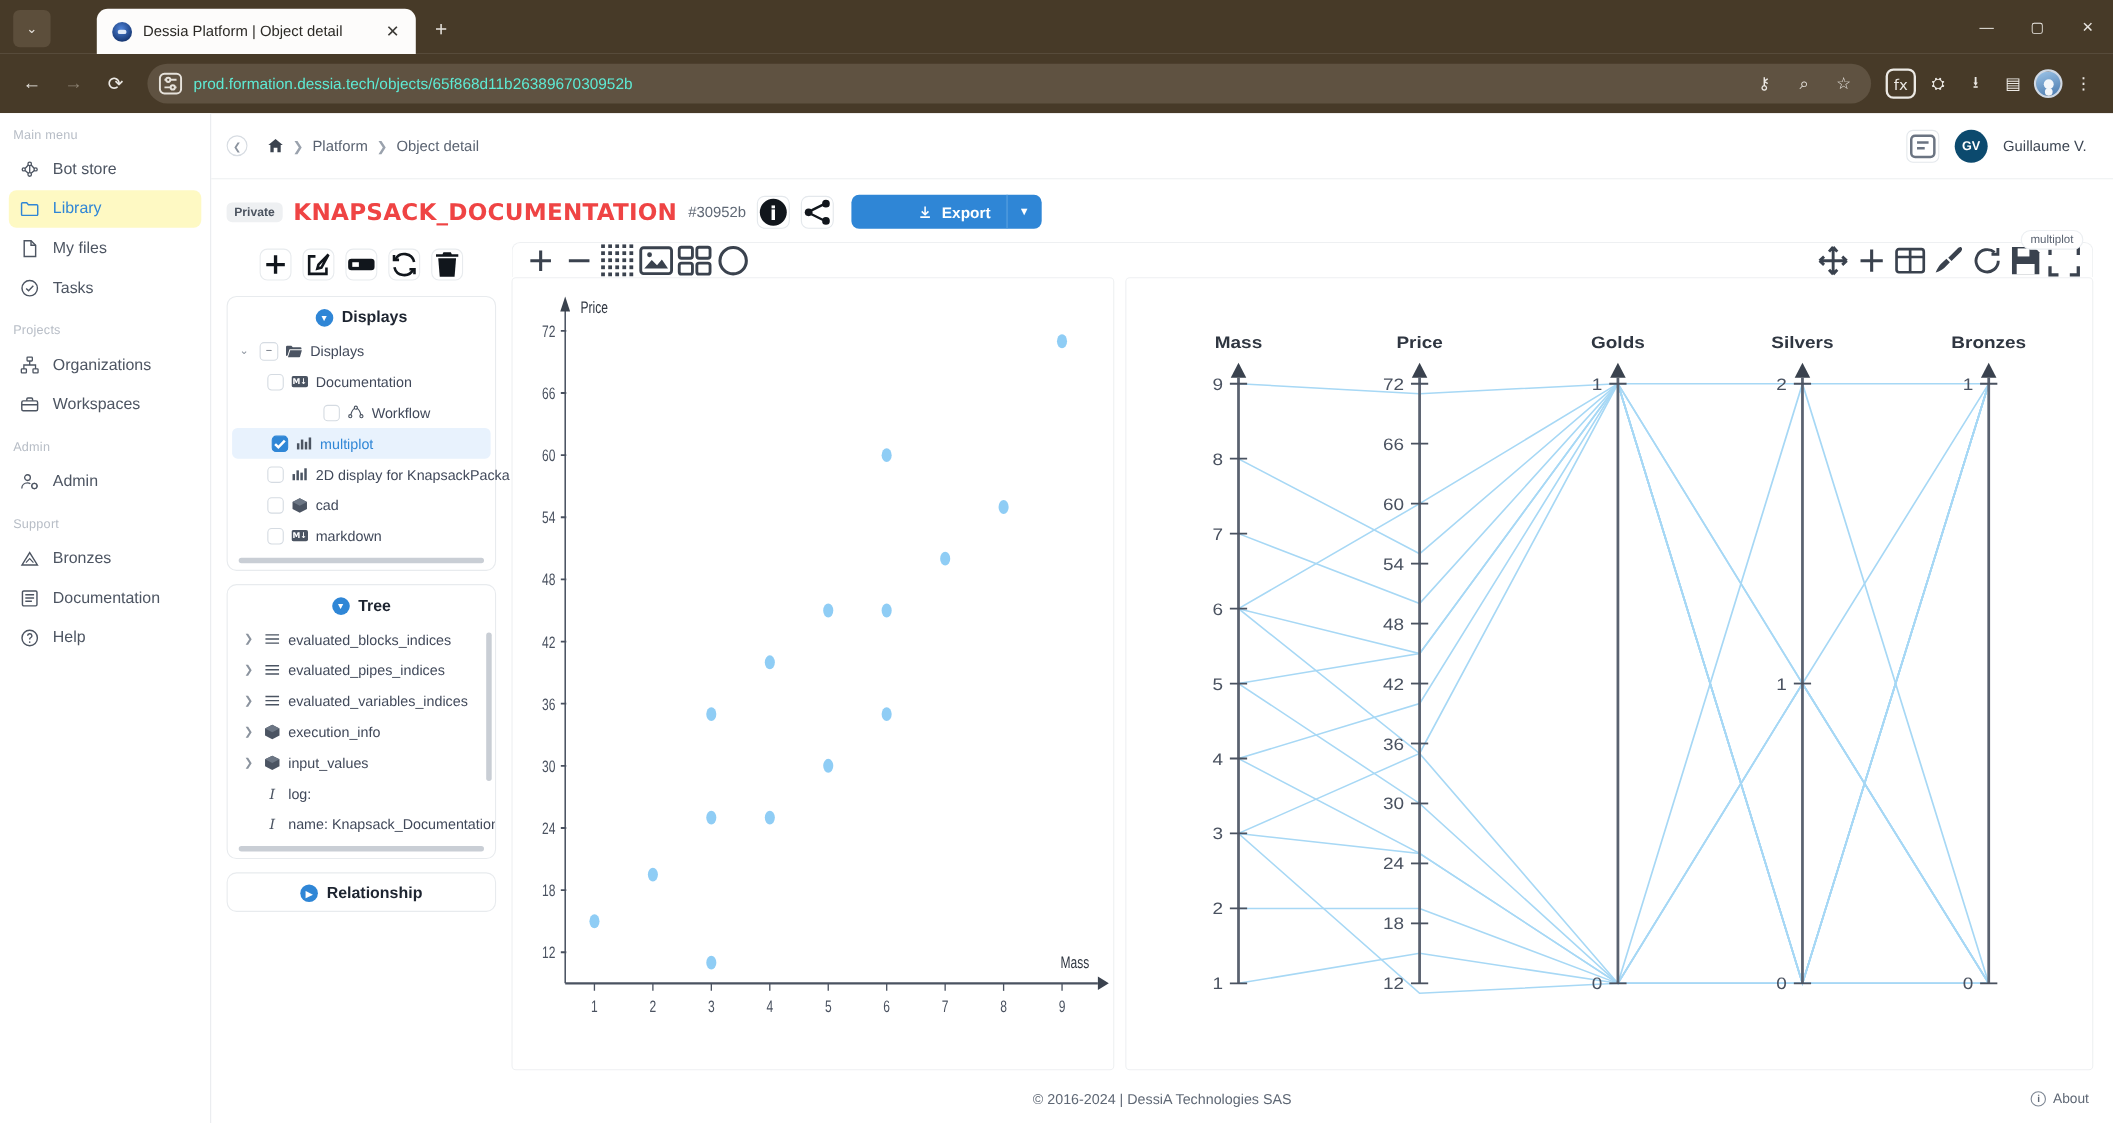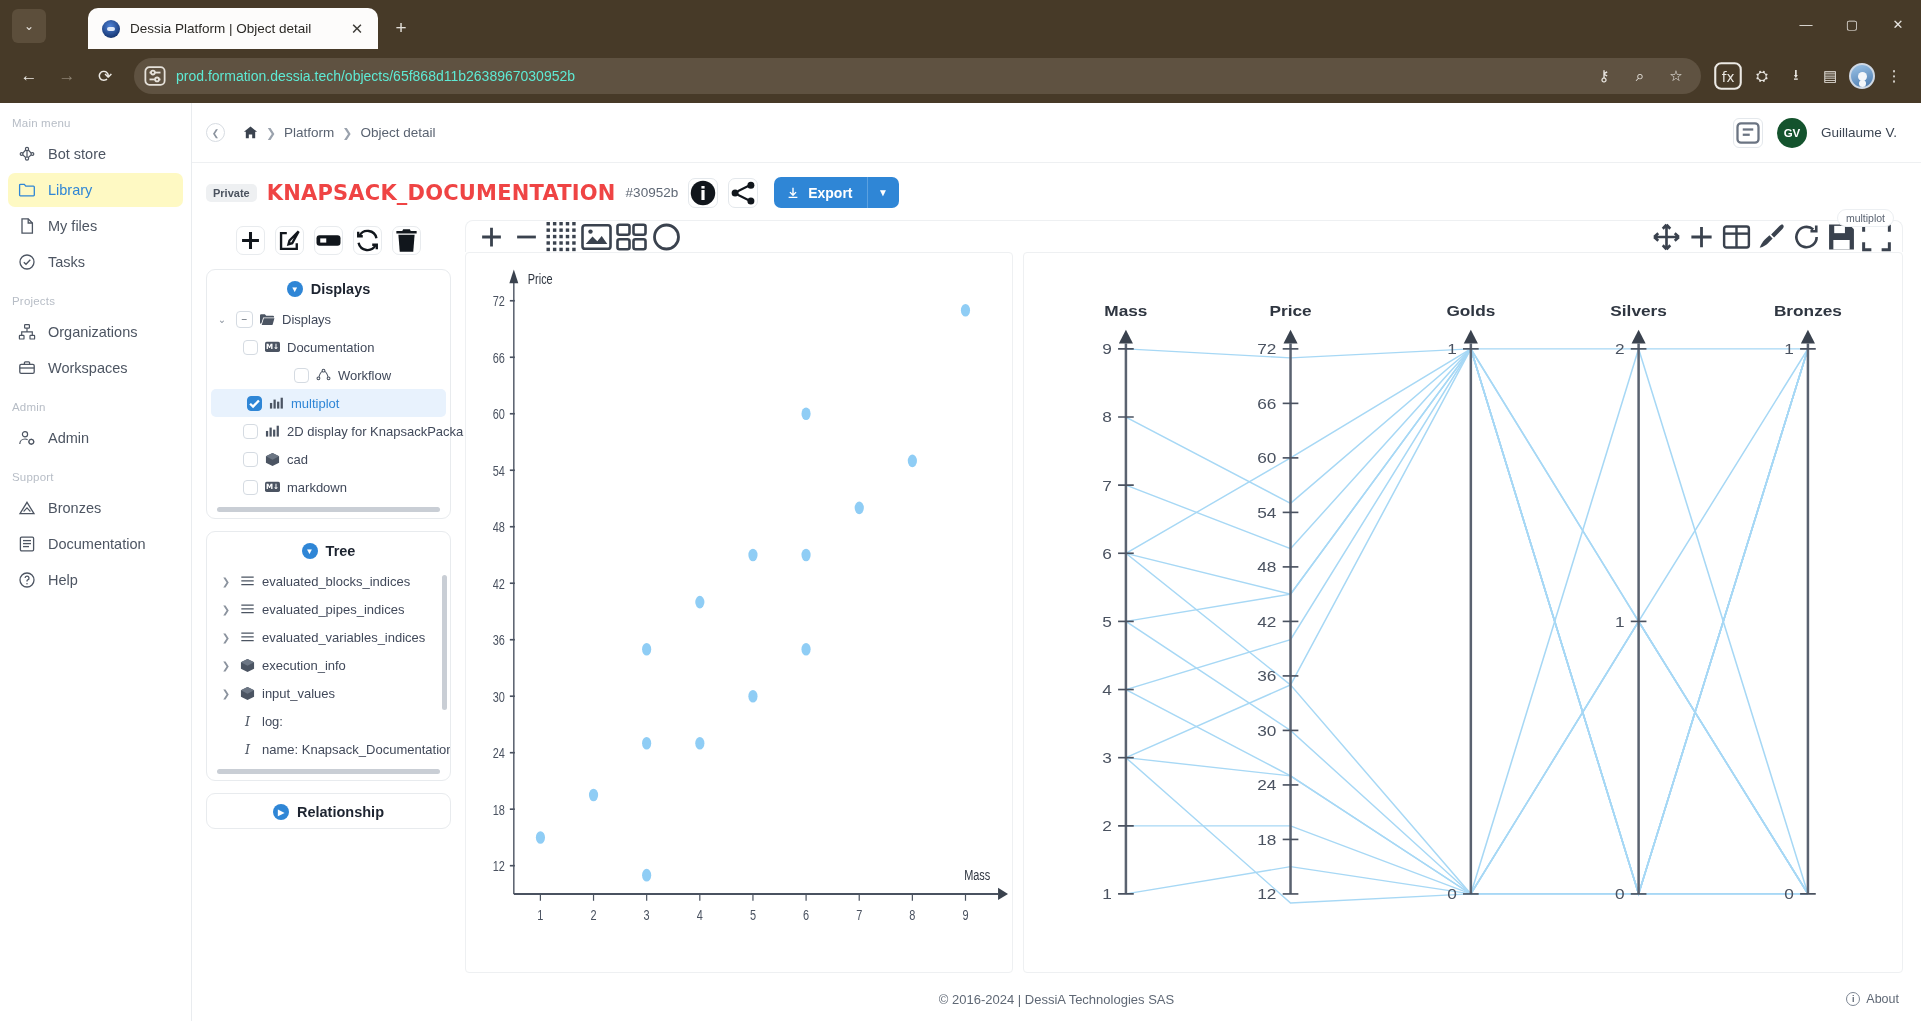--- a/index.html
+++ b/index.html
@@ -104,36 +104,36 @@
   .collapse-btn{ width:19px;height:19px;border-radius:50%;border:1px solid #d7dce2;
       display:flex;align-items:center;justify-content:center; font-size:9px; color:#8b939e;
       cursor:pointer; flex:0 0 auto; margin-right:8px;}
   .crumbs { display:flex; align-items:center; gap:8px; font-size:13.5px; color:#5a6371;}
   .crumb-sep { color:#9aa2ad; font-size:12px; }
   .crumb { cursor:pointer; }
   .topbar-right { margin-left:auto; display:flex; align-items:center; gap:14px; }
   .note-btn { width:30px;height:30px;border-radius:6px;border:1px solid #e4e8ec;
       display:flex;align-items:center;justify-content:center;color:#6b7482;font-size:13px;
       cursor:pointer;}
-  .user-av { width:30px;height:30px;border-radius:50%;background:#14532d;color:#fff;
+  .user-av { width:30px;height:30px;border-radius:50%;background:#0c4a6e;color:#fff;
       display:flex;align-items:center;justify-content:center;font-size:11.5px;font-weight:700;}
   .user-name{ font-size:13.5px;color:#3d4653; }
 
   .titlerow { display:flex; align-items:center; gap:10px; padding:14px 24px 8px 14px; }
   .badge-private { background:#eef0f2; color:#4b535f; font-size:11px; font-weight:700;
      padding:3px 7px; border-radius:5px; }
   .obj-title { font-size:21px; font-weight:800; color:#ef4444; letter-spacing:.2px;
      font-family:"DejaVu Sans", sans-serif;}
   .obj-id { font-size:13.5px; color:#5f6875; }
   .sq-btn { width:30px;height:30px;border-radius:7px;border:1px solid #e4e8ec;background:#fff;
      display:flex;align-items:center;justify-content:center;color:#11161c;font-size:13px;
      cursor:pointer;}
   .export-btn { display:flex;align-items:center; height:31px; background:#2f86d6; color:#fff;
      border-radius:7px; font-size:14px; font-weight:700; cursor:pointer; margin-left:6px;}
-  .export-main { display:flex;align-items:center;gap:8px;padding:0 14px 0 12px;height:100%; }
+  .export-main { display:flex;align-items:center;gap:8px;padding:0 14px 0 24px;height:100%;margin-left:36px; }
   .export-split { border-left:1px solid #5ba1e0; width:32px;height:100%;
      display:flex;align-items:center;justify-content:center;font-size:10px;}
 
   .content { flex:1; display:flex; gap:14px; padding:4px 18px 0 14px; min-height:0; }
 
   
   .leftcol { width:245px; flex:0 0 245px; display:flex; flex-direction:column; gap:12px; }
   .act-row { display:flex; justify-content:center; gap:10px; padding:6px 0 2px; }
   .act-btn { width:29px;height:29px;border-radius:7px;border:1px solid #e8ebee;background:#fff;
      display:flex;align-items:center;justify-content:center;font-size:13px;color:#11161c;

